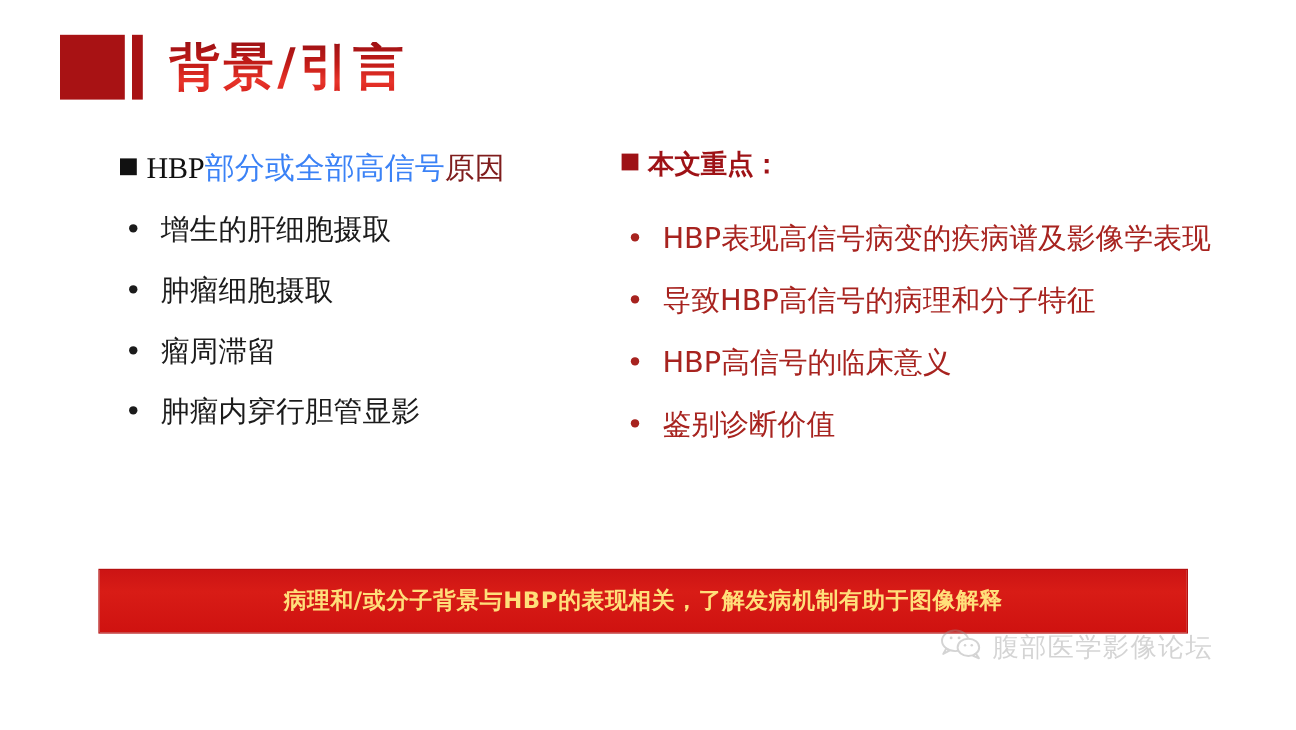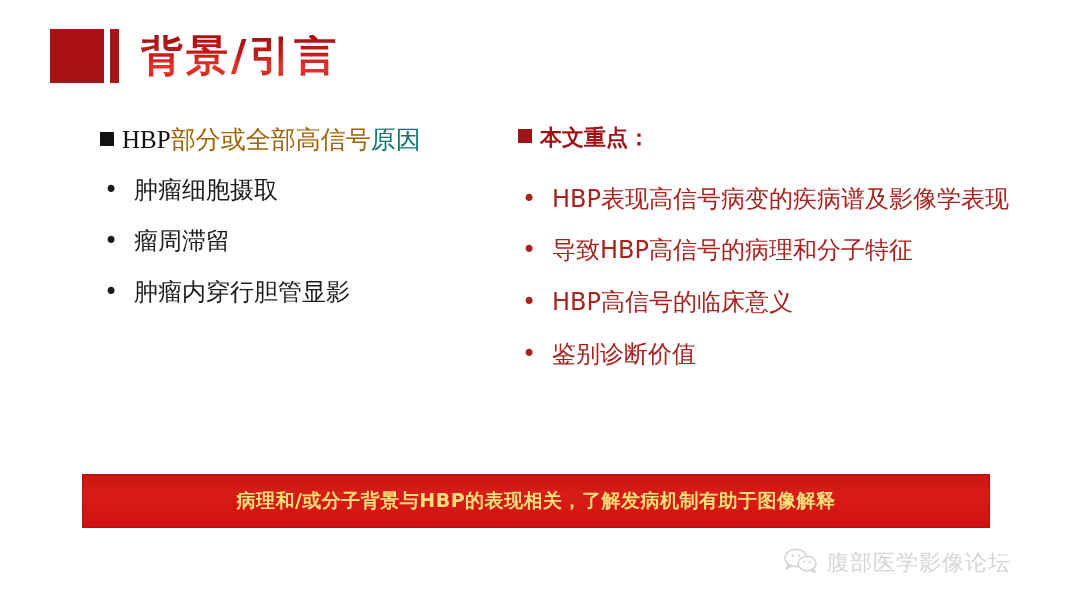--- a/index.html
+++ b/index.html
@@ -82,25 +82,25 @@
   }
   .sq-bullet.black { background: #111111; }
   .sq-bullet.red   { background: #9e1216; }
 
   .head-serif {
     font-family: "Liberation Serif", "DejaVu Serif", serif;
     color: #111111;
   }
   .head-red-cjk {
     font-family: Liberation Serif, serif;
-    color: #a16207;
+    color: #3b82f6;
   }
   .head-black-cjk {
     font-family: "DejaVu Sans", "Liberation Sans", sans-serif;
-    color: #0f766e;
+    color: #7f1d1d;
     margin-top: 32px;
   }
   .col-head.red-head {
     font-family: "DejaVu Sans", "Liberation Sans", sans-serif;
     color: #9e1216;
     font-weight: bold;
     font-size: 22px;
   }
 
   
@@ -160,21 +160,21 @@
     font-weight: bold;
     color: #ffdf7a;
     letter-spacing: 0.5px;
     white-space: nowrap;
   }
 
   
   .watermark {
     position: absolute;
     left: 784px;
-    top: 548px;
+    top: 524px;
     display: flex;
     align-items: center;
     opacity: 0.42;
   }
   .wm-icon { flex: 0 0 auto; margin-right: 9px; }
   .wm-text {
     font-family: "DejaVu Sans", "Liberation Sans", sans-serif;
     font-size: 22px;
     color: #9a9a9a;
     letter-spacing: 1px;
@@ -193,20 +193,21 @@
   </div>
 
   <div class="col col-left">
     <div class="col-head">
       <span class="sq-bullet black"></span>
       <span>
         <span class="head-serif">HBP</span><span class="head-red-cjk">部分或全部高信号</span><span class="head-black-cjk">原因</span>
       </span>
     </div>
     <ul class="bullets">
+      <li>增生的肝细胞摄取</li>
       <li>肿瘤细胞摄取</li>
       <li>瘤周滞留</li>
       <li>肿瘤内穿行胆管显影</li>
     </ul>
   </div>
 
   <div class="col col-right">
     <div class="col-head red-head">
       <span class="sq-bullet red"></span>
       <span>本文重点：</span>

